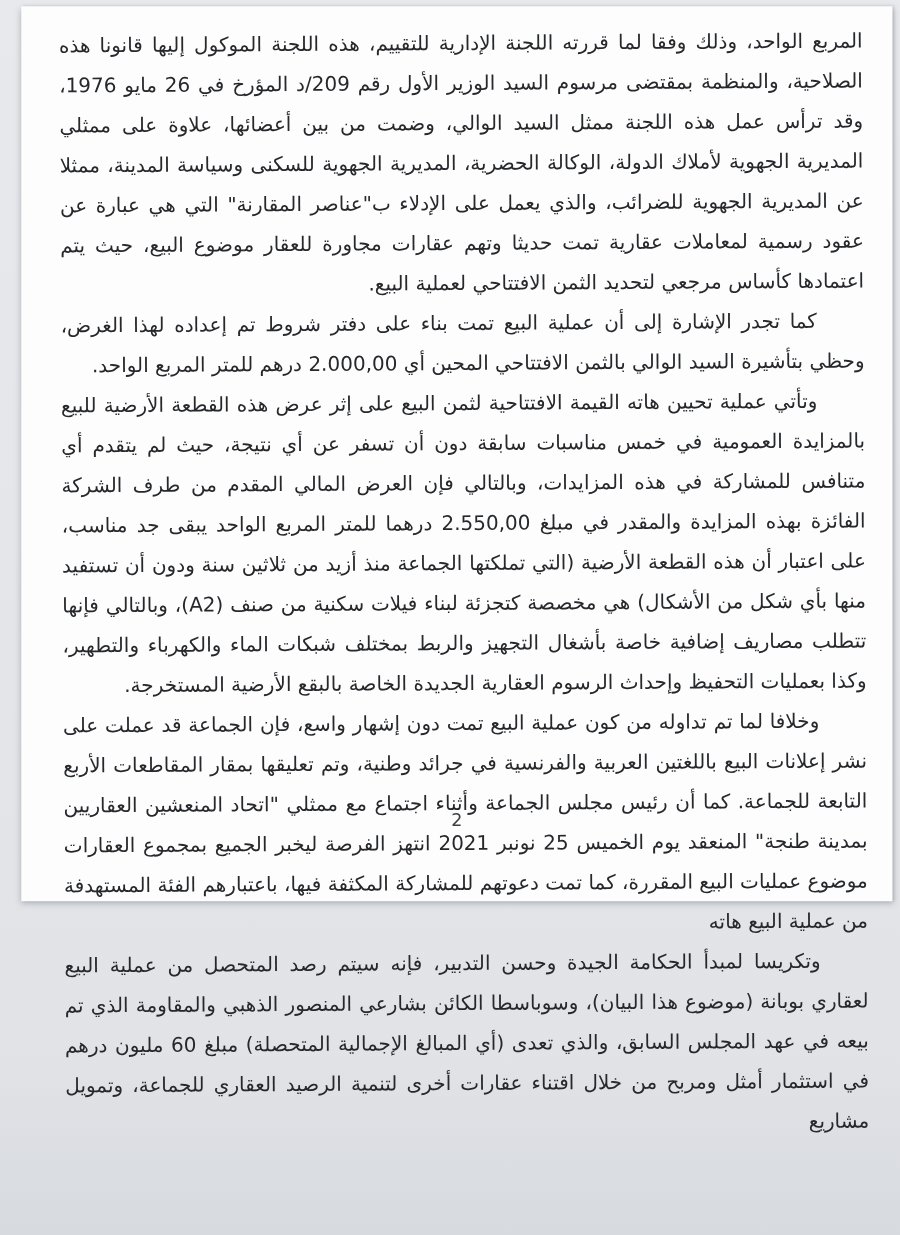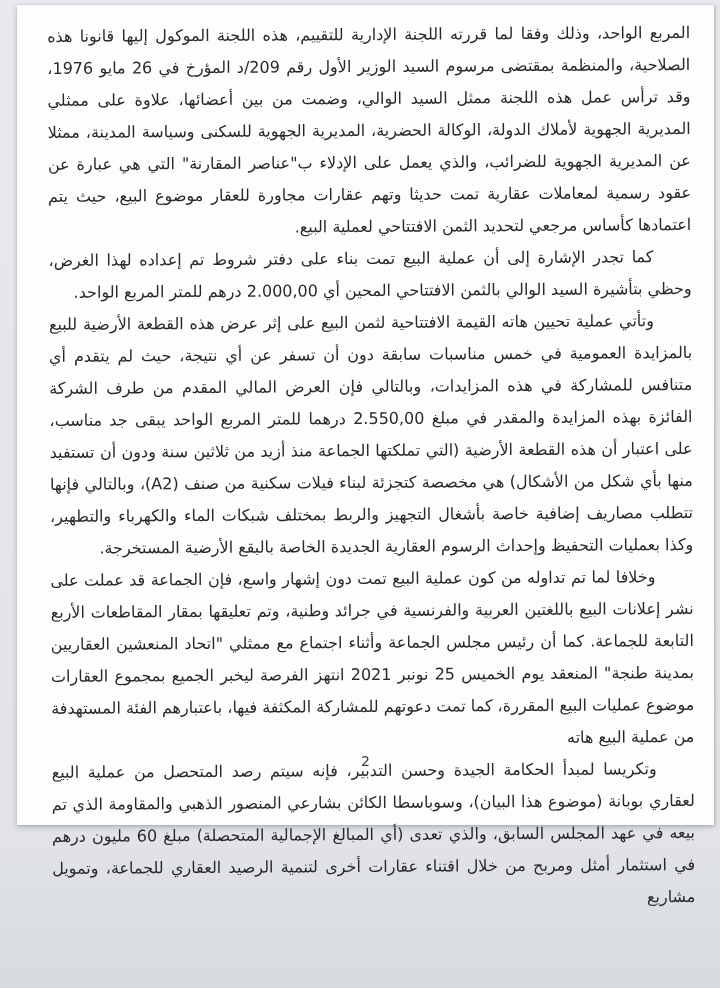--- a/index.html
+++ b/index.html
@@ -9,21 +9,21 @@
     overflow: hidden;
     position: relative;
   }
   .scan {
     position: absolute; inset: 0;
     background: linear-gradient(180deg, #e7e9ec 0%, #e1e3e7 85%, #d7dade 100%);
   }
   .paper {
     position: absolute;
     left: 17px; top: 5px;
-    width: 697px; height: 820px;
+    width: 697px; height: 716px;
     background: #fdfdfd;
     box-shadow: 0 2px 5px rgba(110,115,125,0.45), 1px 0 2px rgba(110,115,125,0.25);
   }
   .content {
     position: absolute;
     top: 12px; right: 24px; left: 30px;
     direction: rtl;
     transform: rotate(-0.35deg);
     transform-origin: top right;
     font-family: "DejaVu Sans", sans-serif;

